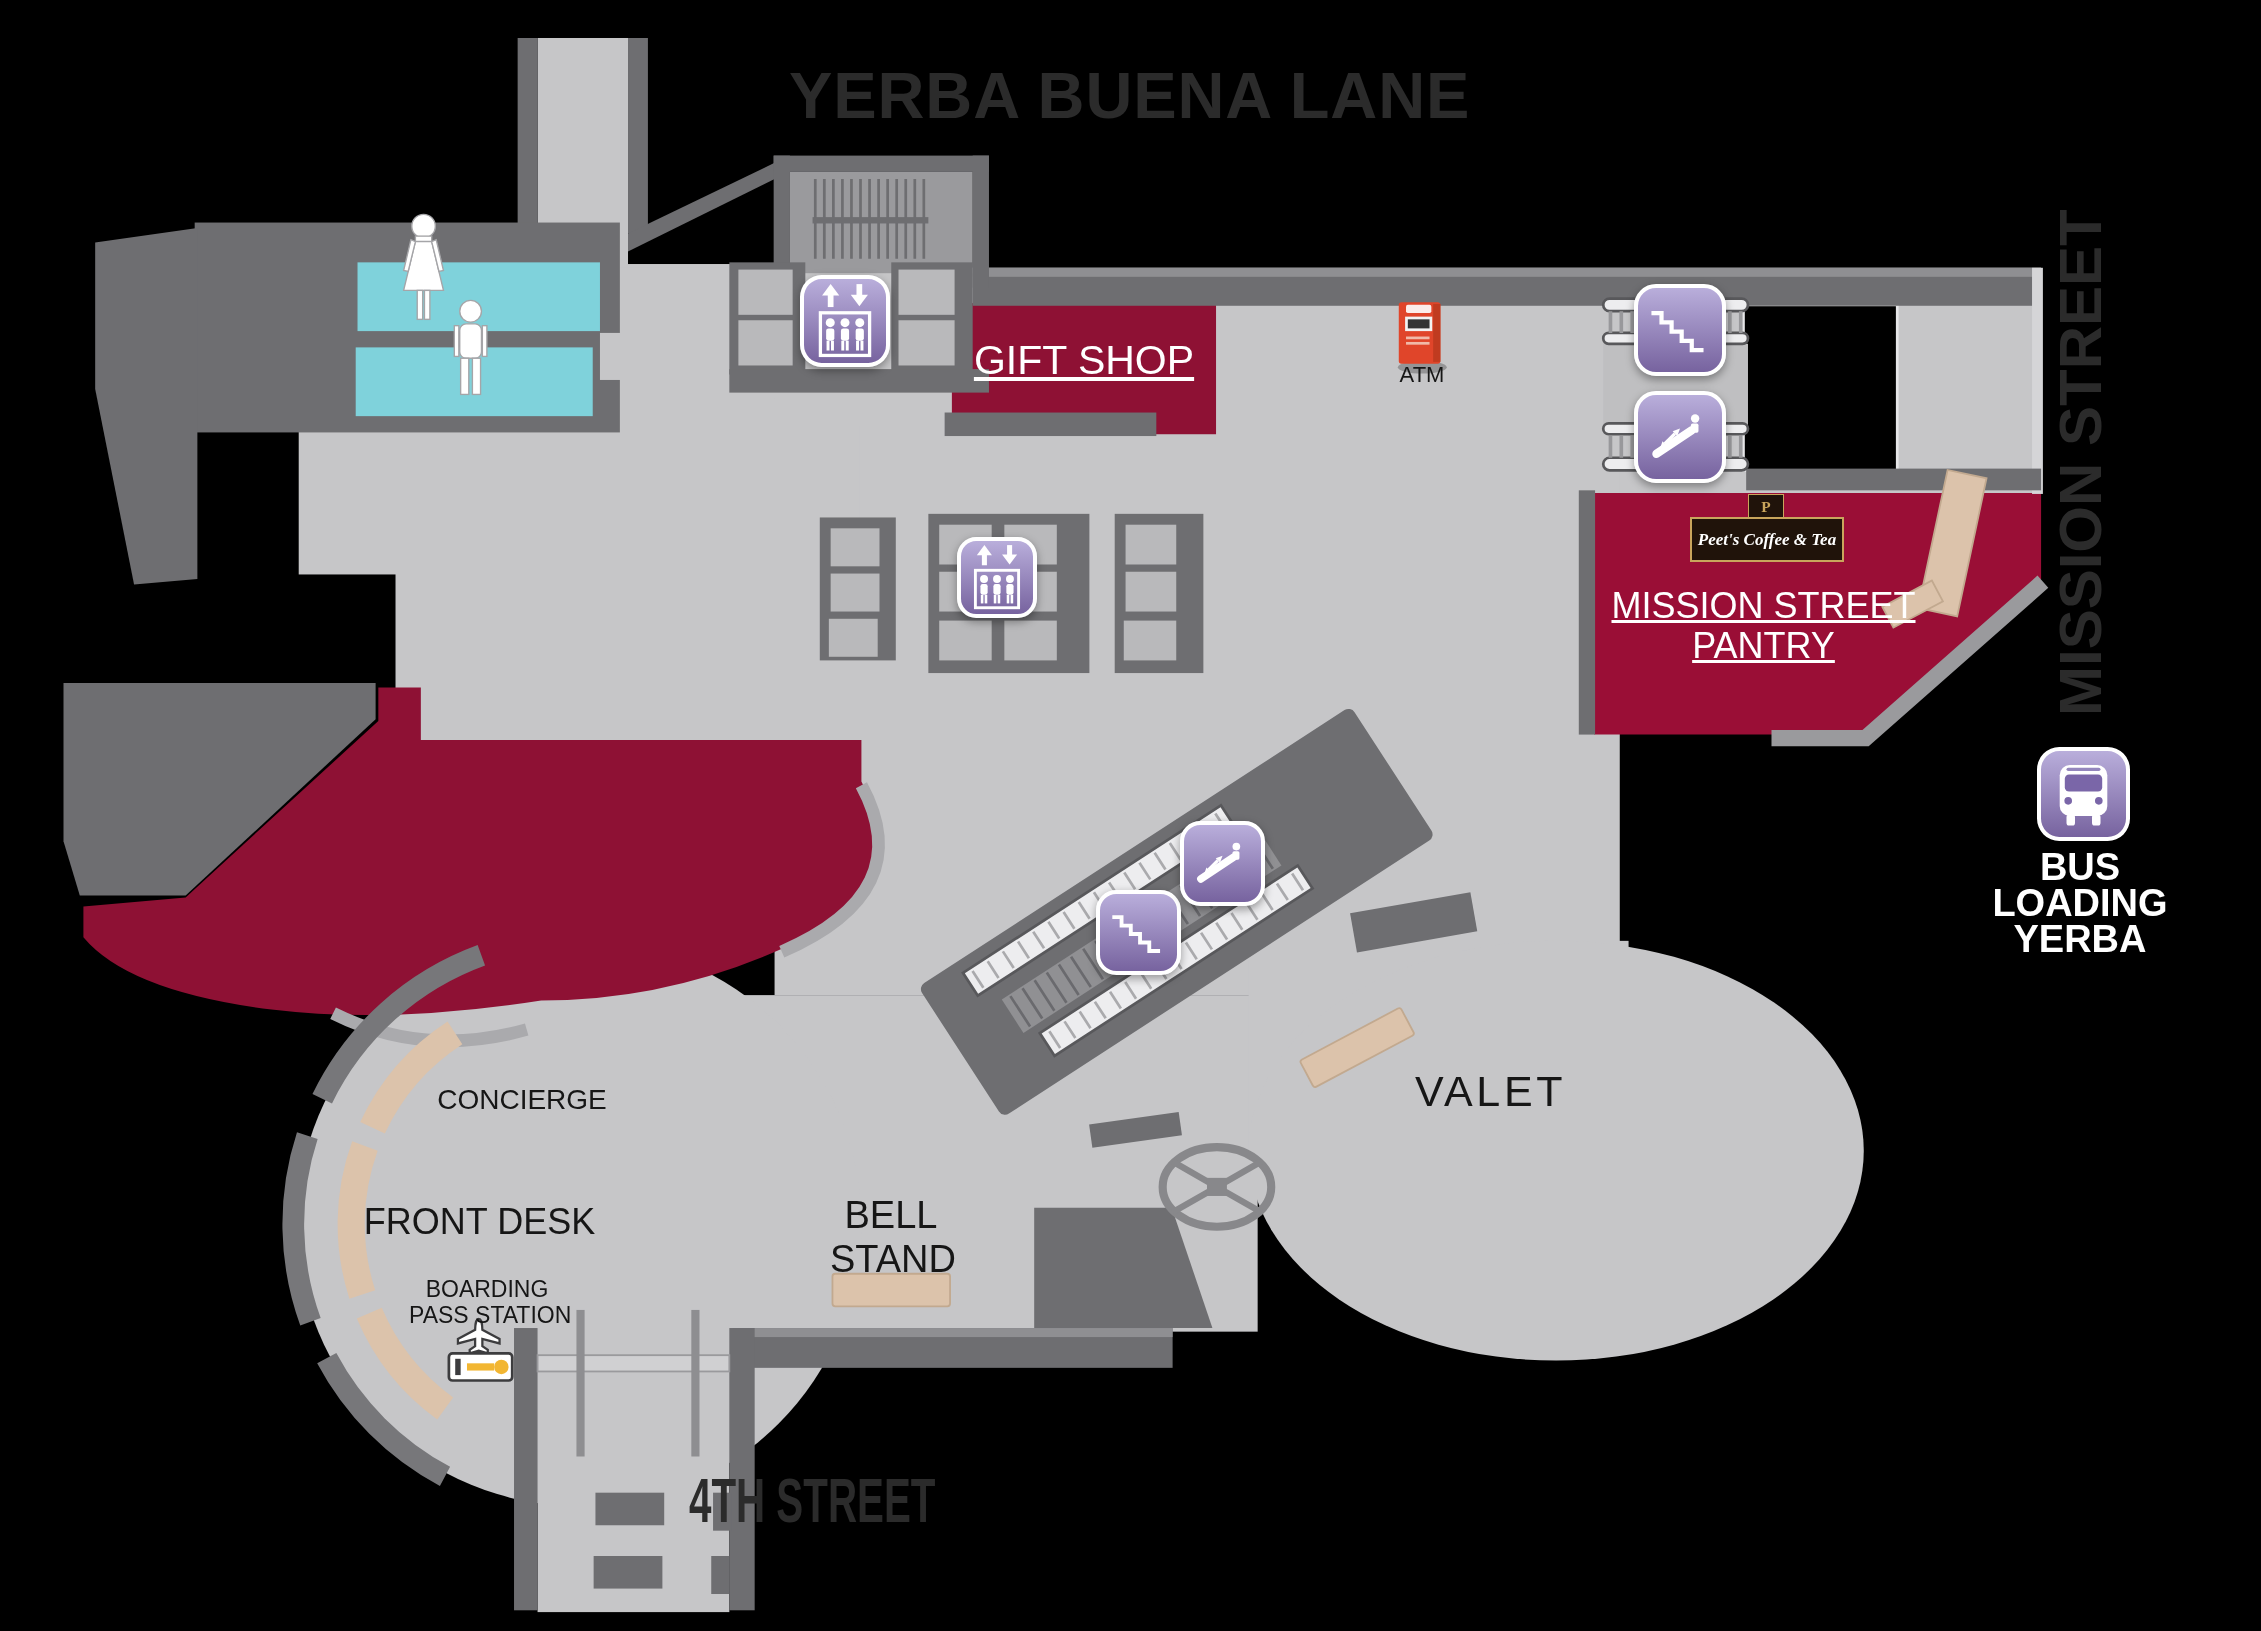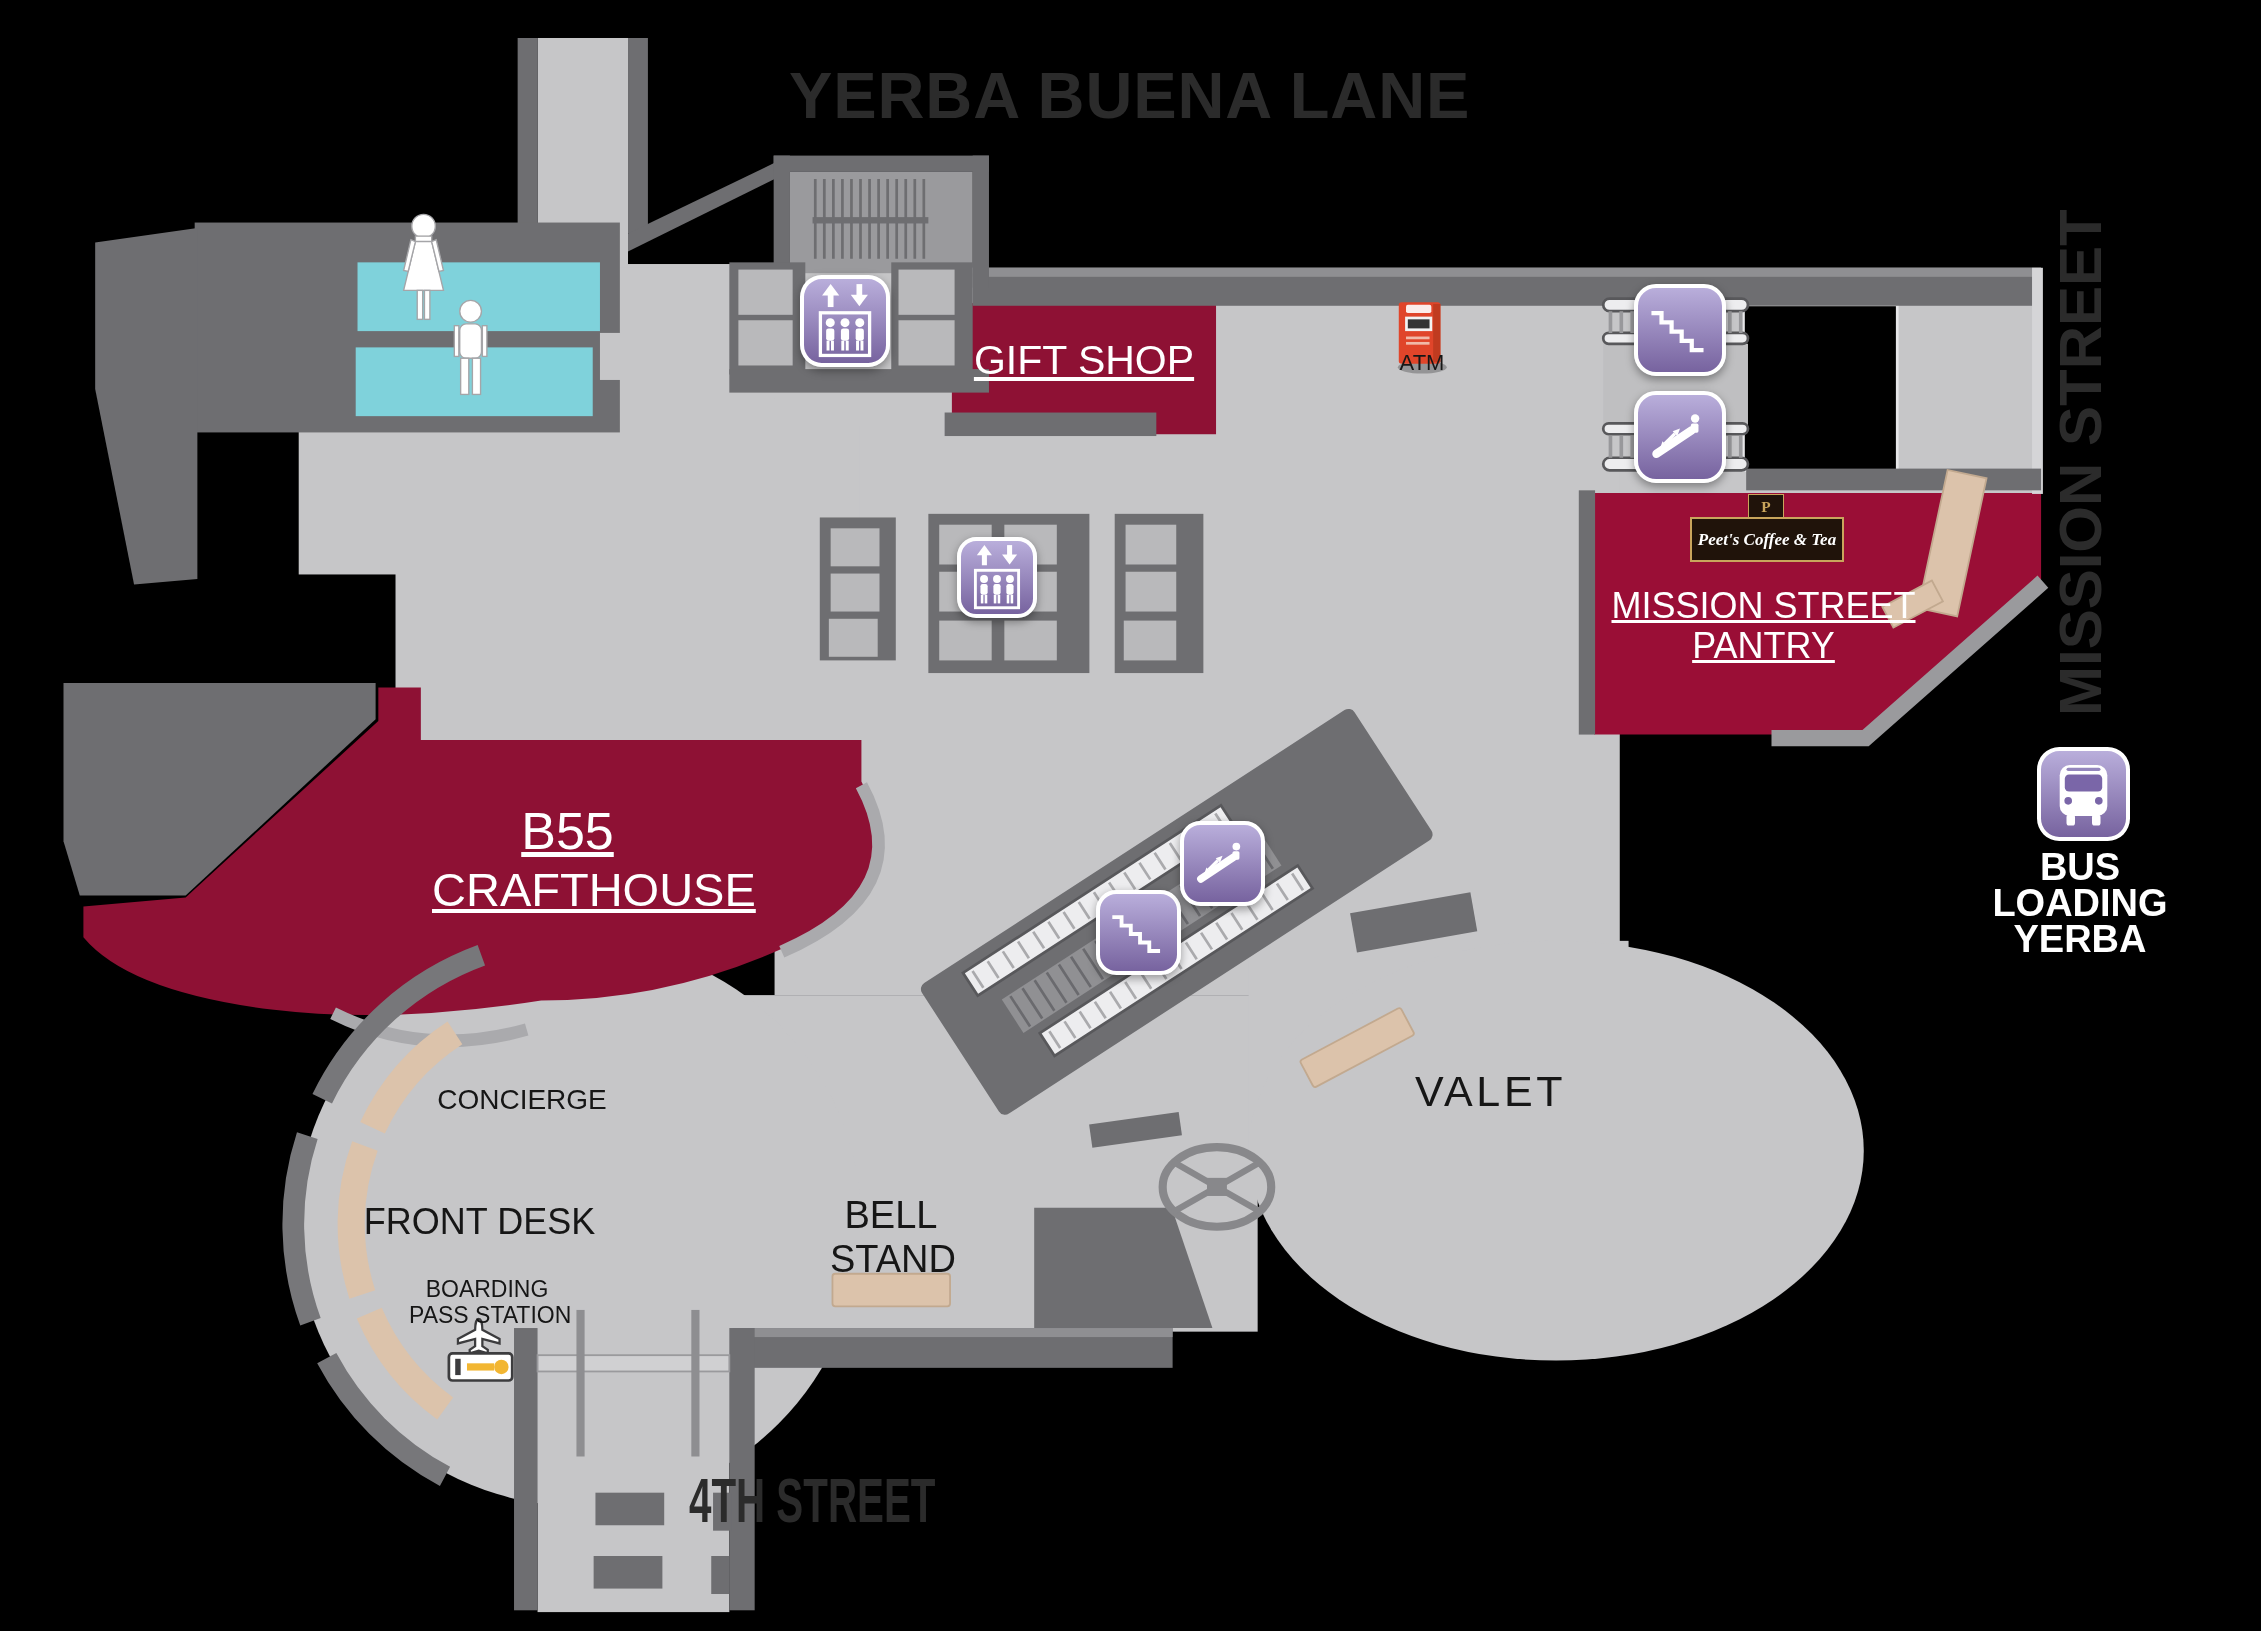--- a/index.html
+++ b/index.html
@@ -347,42 +347,38 @@
     <div>PANTRY</div>
   </div>
 
   <div class="peets-emblem">
     <span>P</span>
   </div>
   <div class="peets-box">
     <span>Peet's Coffee &amp; Tea</span>
   </div>
 
-  <div class="lbl whitetxt center" style="left:432px;top:801px;width:271px;line-height:1.18;">
-    <div style="font-size:52px;">B55</div>
-    <div style="font-size:47px;">CRAFTHOUSE</div>
-  </div>
 
   <div class="lbl center" style="left:418px;top:1084px;width:208px;font-size:28px;">CONCIERGE</div>
 
   <div class="lbl center" style="left:360px;top:1201px;width:239px;font-size:36px;">FRONT DESK</div>
 
   <div class="lbl center" style="left:409px;top:1276px;width:156px;font-size:23px;line-height:1.15;font-weight:400;">
     <div>BOARDING</div>
     <div>PASS STATION</div>
   </div>
 
   <div class="lbl center" style="left:830px;top:1194px;width:122px;font-size:38px;line-height:1.15;">
     <div>BELL</div>
     <div>STAND</div>
   </div>
 
   <div class="lbl" style="left:1415px;top:1067px;font-size:43px;letter-spacing:3.6px;">VALET</div>
 
-  <div class="lbl center" style="left:1386px;top:350px;width:72px;font-size:22px;">ATM</div>
+  <div class="lbl center" style="left:1386px;top:362px;width:72px;font-size:22px;">ATM</div>
 
   <div class="lbl street center" style="left:1983px;top:849px;width:194px;font-size:38px;line-height:0.95;color:#ffffff;">
     <div>BUS</div>
     <div>LOADING</div>
     <div>YERBA</div>
   </div>
 
 </div>
 
 

